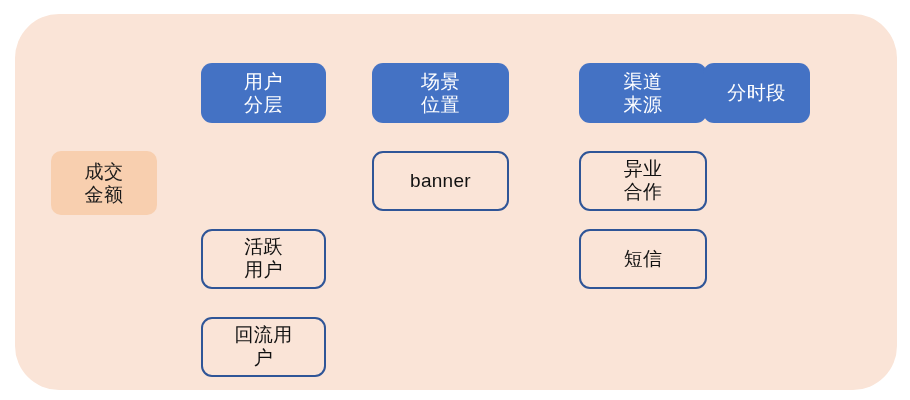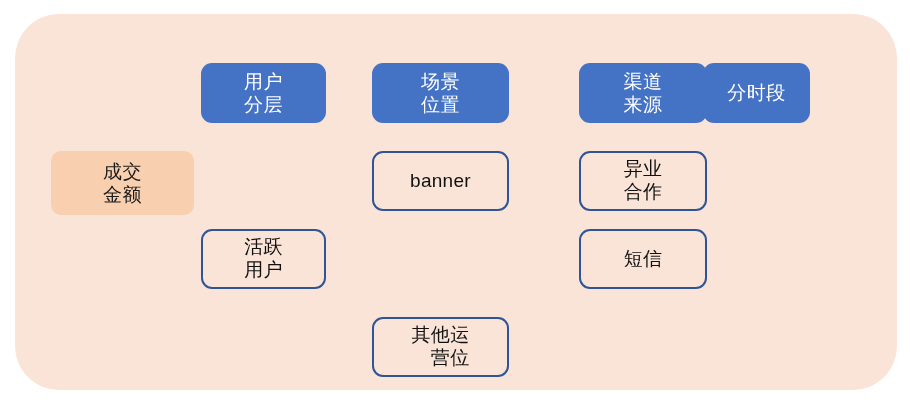--- a/index.html
+++ b/index.html
@@ -31,21 +31,21 @@
     background: #fae4d7;
     border-radius: 44px;
     box-sizing: border-box;
   }
 
   
   .metric-chip {
     position: absolute;
     left: 51px;
     top: 151px;
-    width: 143px;
+    width: 106px;
     height: 64px;
     background: #f8cfaf;
     border-radius: 10px;
     display: flex;
     align-items: center;
     justify-content: center;
     text-align: center;
     color: #1a1a1a;
     font-size: 19px;
     line-height: 1.22;
@@ -118,31 +118,31 @@
   </div>
 
   <div class="col-header c0 rH">
     <span class="cell-text">用户
 分层</span>
   </div>
   <div class="opt-box c0 r1">
     <span class="cell-text">活跃
 用户</span>
   </div>
+  <div class="opt-box c0 r2">
+    <span class="cell-text">回流用
+户</span>
+  </div>
 
   <div class="col-header c1 rH">
     <span class="cell-text">场景
 位置</span>
   </div>
   <div class="opt-box c1 r0">
     <span class="cell-text">banner</span>
-  </div>
-  <div class="opt-box c1 r2">
-    <span class="cell-text">其他运
-营位</span>
   </div>
 
   <div class="col-header c2 rH">
     <span class="cell-text">渠道
 来源</span>
   </div>
   <div class="opt-box c2 r1">
     <span class="cell-text">短信</span>
   </div>
   <div class="opt-box c2 r0">

